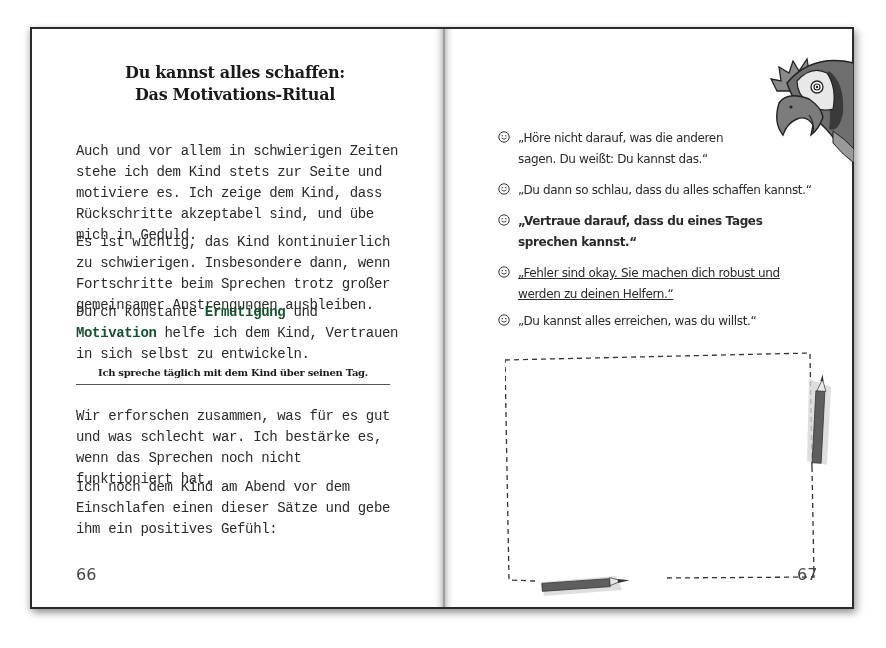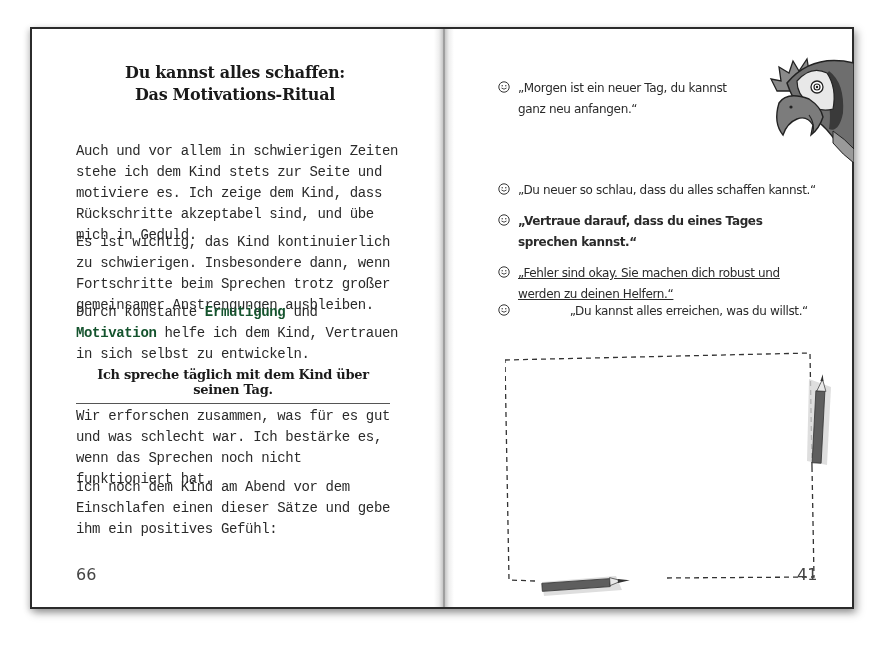--- a/index.html
+++ b/index.html
@@ -30,21 +30,21 @@
   }
   .para {
     position: absolute; left: 44px; width: 330px;
     font-size: 14px; line-height: 21px; color: #2a2a2a;
     letter-spacing: -0.35px;
     font-family: Liberation Mono, monospace;
   }
   .para b { font-weight: bold; color: #14532d; }
   .subhead {
     position: absolute; left: 44px; top: 338px; width: 314px;
-    font-family: "DejaVu Serif", serif; font-weight: bold; font-size: 13px;
+    font-family: "DejaVu Serif", serif; font-weight: bold; font-size: 10px;
     text-align: center; color: #1a1a1a; letter-spacing: -0.3px;
     padding-bottom: 6px; border-bottom: 1.5px solid #555;
   }
   .page-num {
     position: absolute; font-size: 16px; color: #444;
   }
 
   .quote {
     position: absolute; left: 44px; width: 300px;
     font-size: 12px; line-height: 21px; color: #2a2a2a; letter-spacing: -0.35px;
@@ -83,39 +83,39 @@
     <div class="subhead">Ich spreche täglich mit dem Kind über seinen Tag.</div>
 
     <div class="para" style="top:377px;">Wir erforschen zusammen, was für es gut und was schlecht war. Ich bestärke es, wenn das Sprechen noch nicht funktioniert hat.</div>
     <div class="para" style="top:448px;">Ich noch dem Kind am Abend vor dem Einschlafen einen dieser Sätze und gebe ihm ein positives Gefühl:</div>
 
     <div class="page-num" style="left:44px; top:536px;">66</div>
   </div>
 
   <div class="page page-right">
 
-    <div class="quote" style="top:49px;">
+
+    <div class="quote" style="top:99px;">
       <svg class="smiley" viewBox="0 0 12 12">
           <circle cx="6" cy="6" r="5.2" fill="none" stroke="#333" stroke-width="1"></circle>
           <circle cx="4.2" cy="4.8" r="0.7" fill="#333"></circle>
           <circle cx="7.8" cy="4.8" r="0.7" fill="#333"></circle>
           <path d="M3.5 7 Q6 9.4 8.5 7" fill="none" stroke="#333" stroke-width="0.9"></path>
         </svg>
-      <span class="qtext" style="width:230px;">„Morgen ist ein neuer Tag, du kannst ganz neu anfangen.“</span>
+      <span class="qtext" style="width:220px;">„Höre nicht darauf, was die anderen sagen. Du weißt: Du kannst das.“</span>
     </div>
-
 
     <div class="quote" style="top:151px;">
       <svg class="smiley" viewBox="0 0 12 12">
           <circle cx="6" cy="6" r="5.2" fill="none" stroke="#333" stroke-width="1"></circle>
           <circle cx="4.2" cy="4.8" r="0.7" fill="#333"></circle>
           <circle cx="7.8" cy="4.8" r="0.7" fill="#333"></circle>
           <path d="M3.5 7 Q6 9.4 8.5 7" fill="none" stroke="#333" stroke-width="0.9"></path>
         </svg>
-      <span class="qtext" style="width:300px; white-space:nowrap;">„Du neuer so schlau, dass du alles schaffen kannst.“</span>
+      <span class="qtext" style="width:300px; white-space:nowrap;">„Du dann so schlau, dass du alles schaffen kannst.“</span>
     </div>
 
     <div class="quote" style="top:182px;font-weight:bold;">
       <svg class="smiley" viewBox="0 0 12 12">
           <circle cx="6" cy="6" r="5.2" fill="none" stroke="#333" stroke-width="1"></circle>
           <circle cx="4.2" cy="4.8" r="0.7" fill="#333"></circle>
           <circle cx="7.8" cy="4.8" r="0.7" fill="#333"></circle>
           <path d="M3.5 7 Q6 9.4 8.5 7" fill="none" stroke="#333" stroke-width="0.9"></path>
         </svg>
       <span class="qtext" style="width:290px;">„Vertraue darauf, dass du eines Tages sprechen kannst.“</span>
@@ -124,21 +124,21 @@
     <div class="quote" style="top:234px;text-decoration:underline;">
       <svg class="smiley" viewBox="0 0 12 12">
           <circle cx="6" cy="6" r="5.2" fill="none" stroke="#333" stroke-width="1"></circle>
           <circle cx="4.2" cy="4.8" r="0.7" fill="#333"></circle>
           <circle cx="7.8" cy="4.8" r="0.7" fill="#333"></circle>
           <path d="M3.5 7 Q6 9.4 8.5 7" fill="none" stroke="#333" stroke-width="0.9"></path>
         </svg>
       <span class="qtext" style="width:270px;">„Fehler sind okay. Sie machen dich robust und werden zu deinen Helfern.“</span>
     </div>
 
-    <div class="quote" style="top:272px;text-align:right;">
+    <div class="quote" style="top:282px;">
       <svg class="smiley" viewBox="0 0 12 12">
           <circle cx="6" cy="6" r="5.2" fill="none" stroke="#333" stroke-width="1"></circle>
           <circle cx="4.2" cy="4.8" r="0.7" fill="#333"></circle>
           <circle cx="7.8" cy="4.8" r="0.7" fill="#333"></circle>
           <path d="M3.5 7 Q6 9.4 8.5 7" fill="none" stroke="#333" stroke-width="0.9"></path>
         </svg>
       <span class="qtext" style="width:290px;">„Du kannst alles erreichen, was du willst.“</span>
     </div>
 
     <svg class="parrot" viewBox="0 0 97 120">
@@ -175,15 +175,15 @@
       <polygon points="13,12 16,12 15,5" fill="#333" transform="rotate(3 13 58)"></polygon>
     </svg>
 
     <svg class="pencil-h" viewBox="0 0 100 25">
       <polygon points="4,10 78,4 84,18 6,24" fill="#d6d6d6" opacity="0.8"></polygon>
       <rect x="4" y="9" width="68" height="8" fill="#5e5e5e" stroke="#333" stroke-width="0.8" transform="rotate(-4 38 13)"></rect>
       <polygon points="72,8 72,16 84,12" fill="#e8e8e8" stroke="#333" stroke-width="0.7" transform="rotate(-4 38 13)"></polygon>
       <polygon points="80,10 80,14 92,12" fill="#333" transform="rotate(-4 38 13)"></polygon>
     </svg>
 
-    <div class="page-num" style="left:343px; top:536px;">41</div>
+    <div class="page-num" style="left:343px; top:536px;">67</div>
   </div>
 </div>
 
 </body></html>

